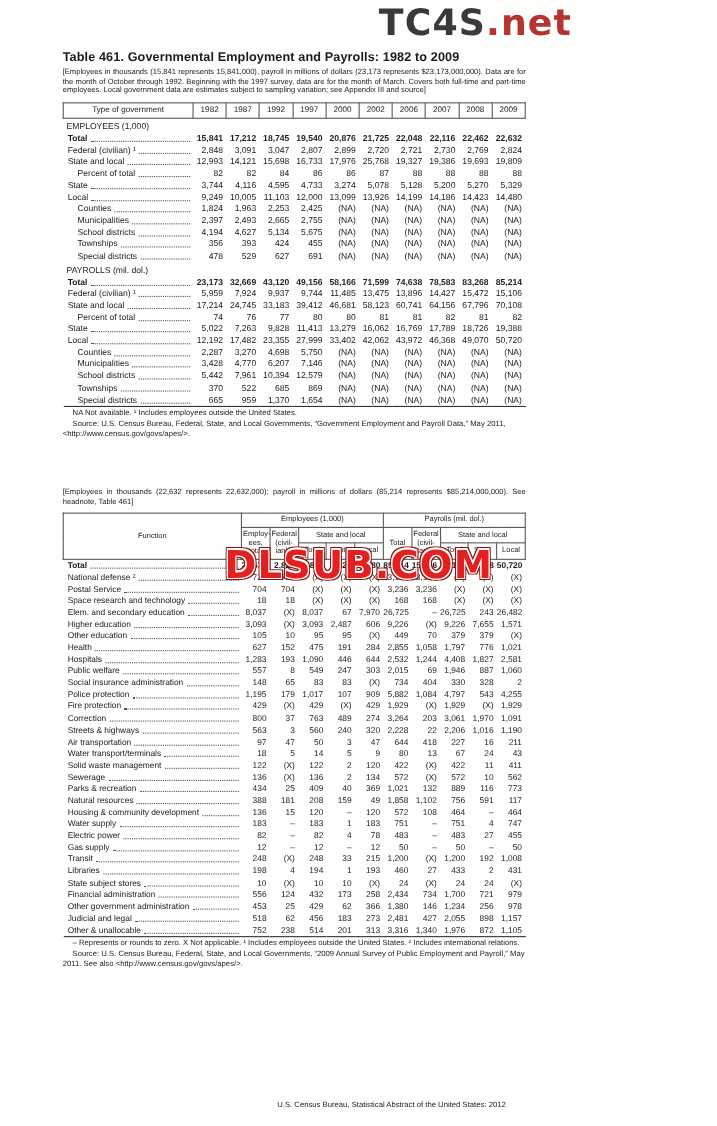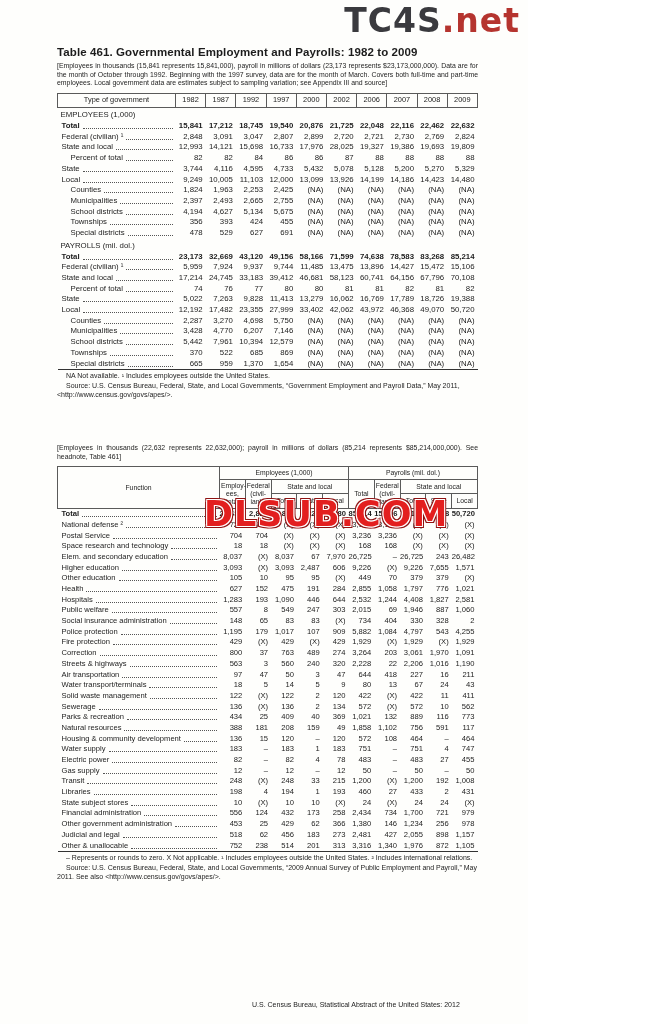--- a/index.html
+++ b/index.html
@@ -142,21 +142,21 @@
               <div class="lblwrap">
                 <span class="lbl">State and local</span>
                 <span class="leader"></span>
               </div>
             </td>
             <td class="num">12,993</td>
             <td class="num">14,121</td>
             <td class="num">15,698</td>
             <td class="num">16,733</td>
             <td class="num">17,976</td>
-            <td class="num">28,025</td>
+            <td class="num">25,768</td>
             <td class="num">19,327</td>
             <td class="num">19,386</td>
             <td class="num">19,693</td>
             <td class="num">19,809</td>
           </tr>
           <tr class="data-row">
             <td class="label-cell">
               <div class="lblwrap ind1">
                 <span class="lbl">Percent of total</span>
                 <span class="leader"></span>
@@ -177,21 +177,21 @@
             <td class="label-cell">
               <div class="lblwrap">
                 <span class="lbl">State</span>
                 <span class="leader"></span>
               </div>
             </td>
             <td class="num">3,744</td>
             <td class="num">4,116</td>
             <td class="num">4,595</td>
             <td class="num">4,733</td>
-            <td class="num">5,432</td>
+            <td class="num">3,274</td>
             <td class="num">5,078</td>
             <td class="num">5,128</td>
             <td class="num">5,200</td>
             <td class="num">5,270</td>
             <td class="num">5,329</td>
           </tr>
           <tr class="data-row">
             <td class="label-cell">
               <div class="lblwrap">
                 <span class="lbl">Local</span>

